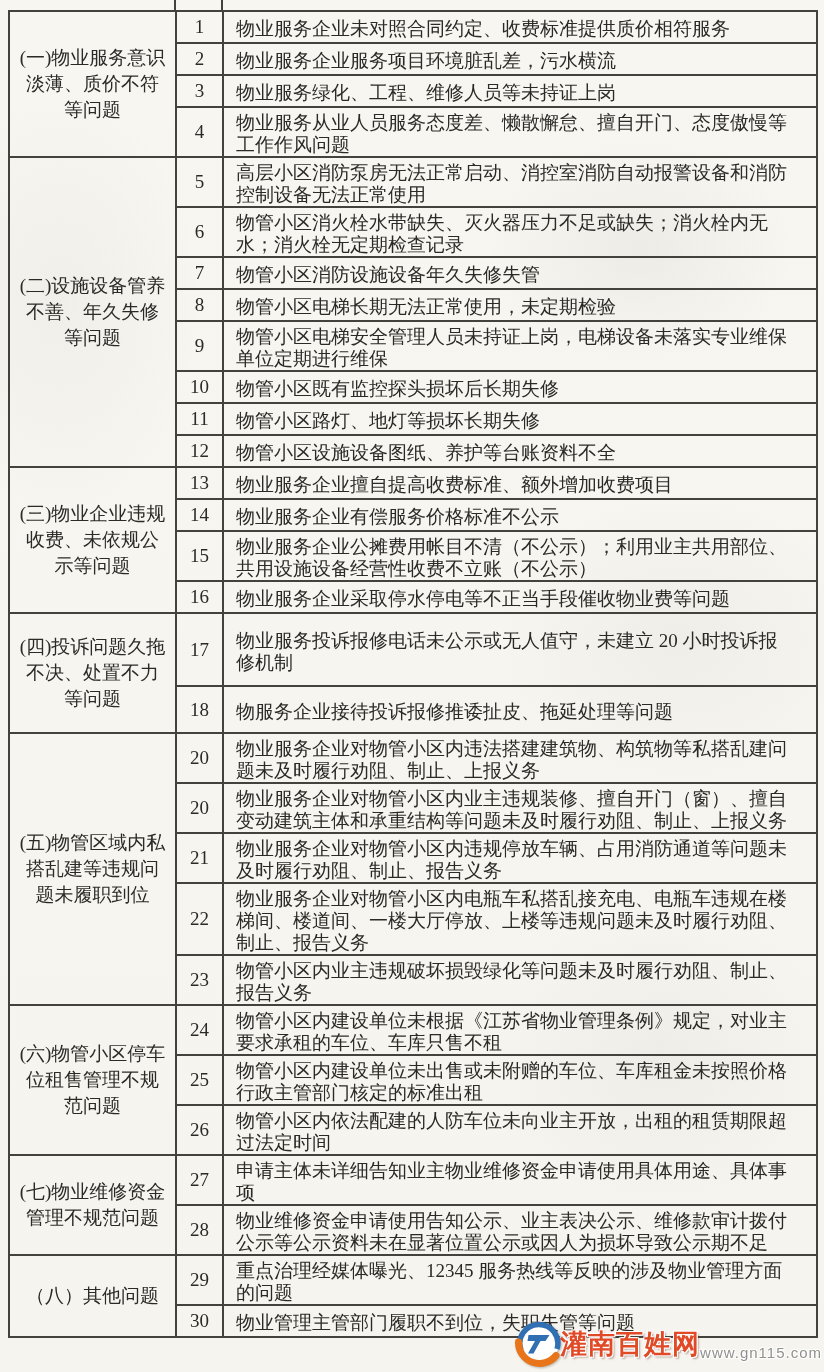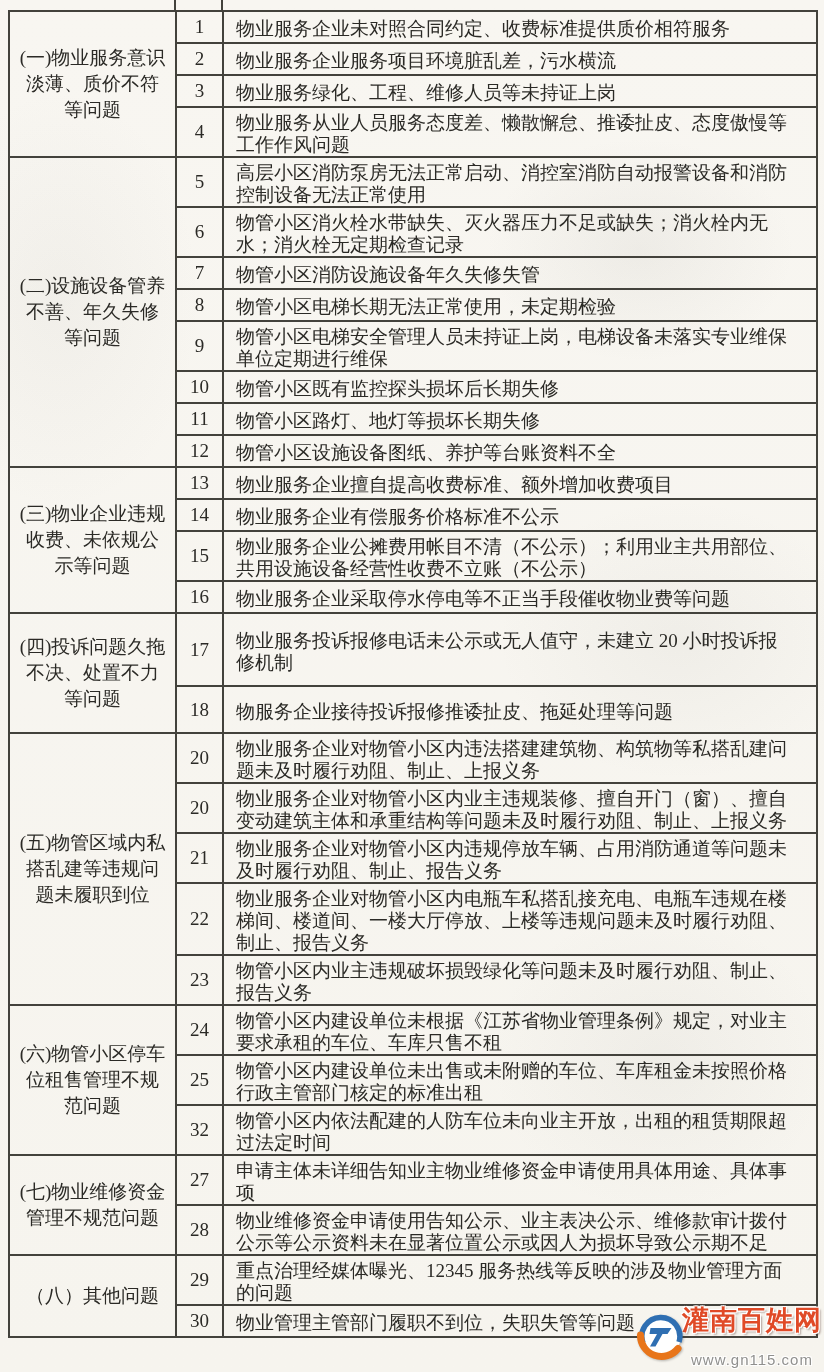--- a/index.html
+++ b/index.html
@@ -60,21 +60,21 @@
 
   
   .watermark {
     position: absolute;
     right: 2px; bottom: 4px;
     display: flex;
     align-items: center;
     z-index: 5;
   }
   .wm-logo { flex: 0 0 auto; margin-right: -3px; filter: drop-shadow(1px 1px 1px rgba(60,60,60,0.35)); }
-  .wm-text { display: flex; flex-direction: column; align-items: center; }
+  .wm-text { display: flex; flex-direction: row; align-items: center; }
   .wm-name {
     font-family: "Liberation Sans", "DejaVu Sans", sans-serif;
     font-weight: bold;
     font-size: 27px;
     line-height: 28px;
     letter-spacing: 1px;
     color: #e04a27;
     text-shadow:
       -1px -1px 0 #ffffff, 1px -1px 0 #ffffff,
       -1px 1px 0 #ffffff, 1px 1px 0 #ffffff,
@@ -116,21 +116,21 @@
       <tr>
         <td class="num">2</td>
         <td class="desc">物业服务企业服务项目环境脏乱差，污水横流</td>
       </tr>
       <tr>
         <td class="num">3</td>
         <td class="desc">物业服务绿化、工程、维修人员等未持证上岗</td>
       </tr>
       <tr>
         <td class="num">4</td>
-        <td class="desc">物业服务从业人员服务态度差、懒散懈怠、推诿扯皮、态度傲慢等工作作风问题</td>
+        <td class="desc">物业服务从业人员服务态度差、懒散懈怠、擅自开门、态度傲慢等工作作风问题</td>
       </tr>
 
       <tr>
         <td class="cat" rowspan="8">(二)设施设备管养不善、年久失修等问题</td>
         <td class="num">5</td>
         <td class="desc">高层小区消防泵房无法正常启动、消控室消防自动报警设备和消防控制设备无法正常使用</td>
       </tr>
       <tr>
         <td class="num">6</td>
         <td class="desc">物管小区消火栓水带缺失、灭火器压力不足或缺失；消火栓内无水；消火栓无定期检查记录</td>
@@ -213,21 +213,21 @@
       <tr>
         <td class="cat" rowspan="3">(六)物管小区停车位租售管理不规范问题</td>
         <td class="num">24</td>
         <td class="desc">物管小区内建设单位未根据《江苏省物业管理条例》规定，对业主要求承租的车位、车库只售不租</td>
       </tr>
       <tr>
         <td class="num">25</td>
         <td class="desc">物管小区内建设单位未出售或未附赠的车位、车库租金未按照价格行政主管部门核定的标准出租</td>
       </tr>
       <tr>
-        <td class="num">32</td>
+        <td class="num">26</td>
         <td class="desc">物管小区内依法配建的人防车位未向业主开放，出租的租赁期限超过法定时间</td>
       </tr>
 
       <tr>
         <td class="cat" rowspan="2">(七)物业维修资金管理不规范问题</td>
         <td class="num">27</td>
         <td class="desc">申请主体未详细告知业主物业维修资金申请使用具体用途、具体事项</td>
       </tr>
       <tr>
         <td class="num">28</td>

